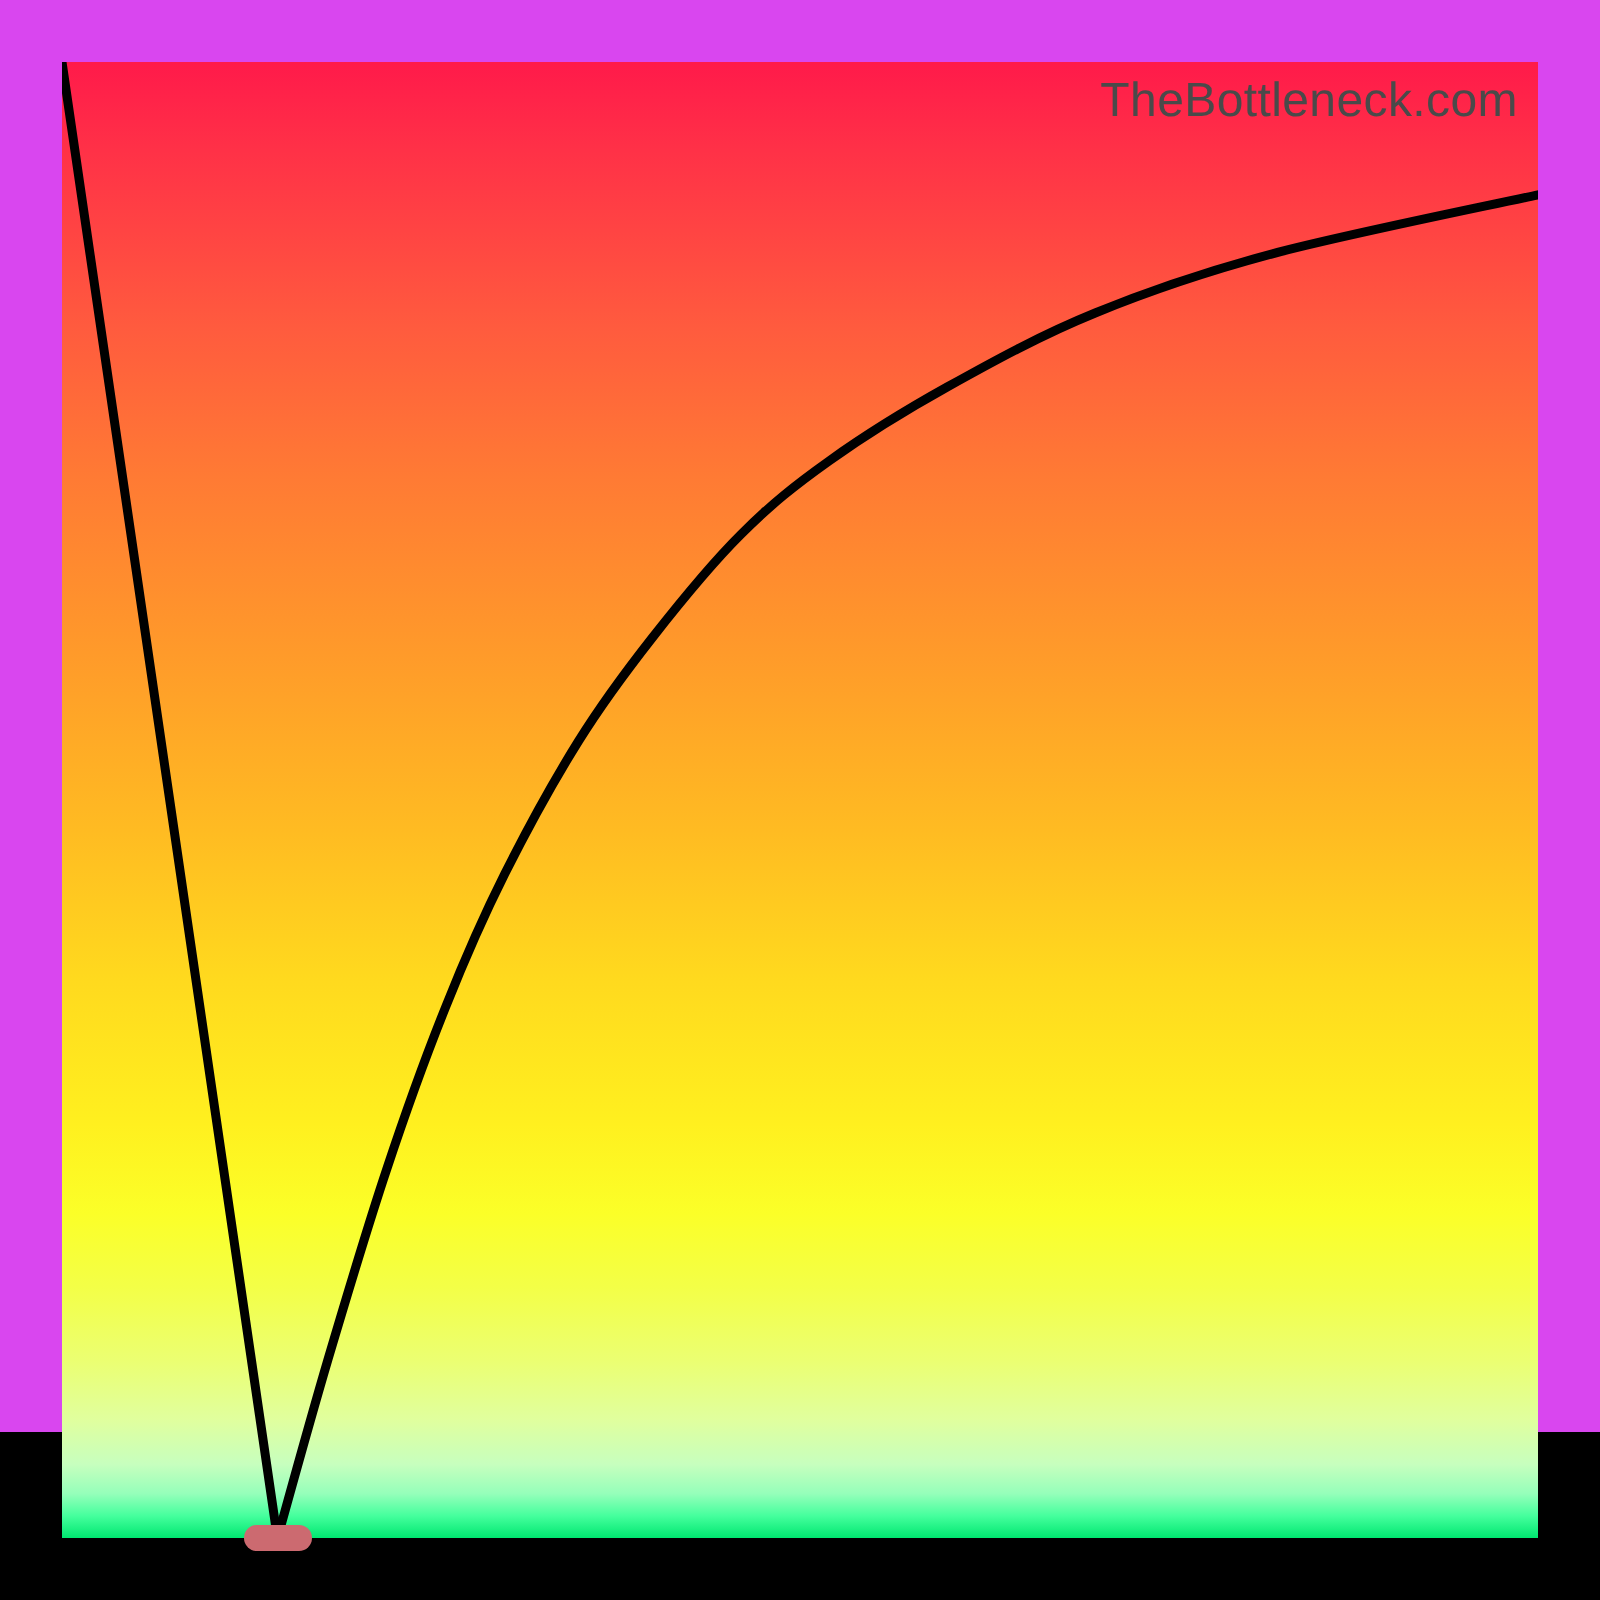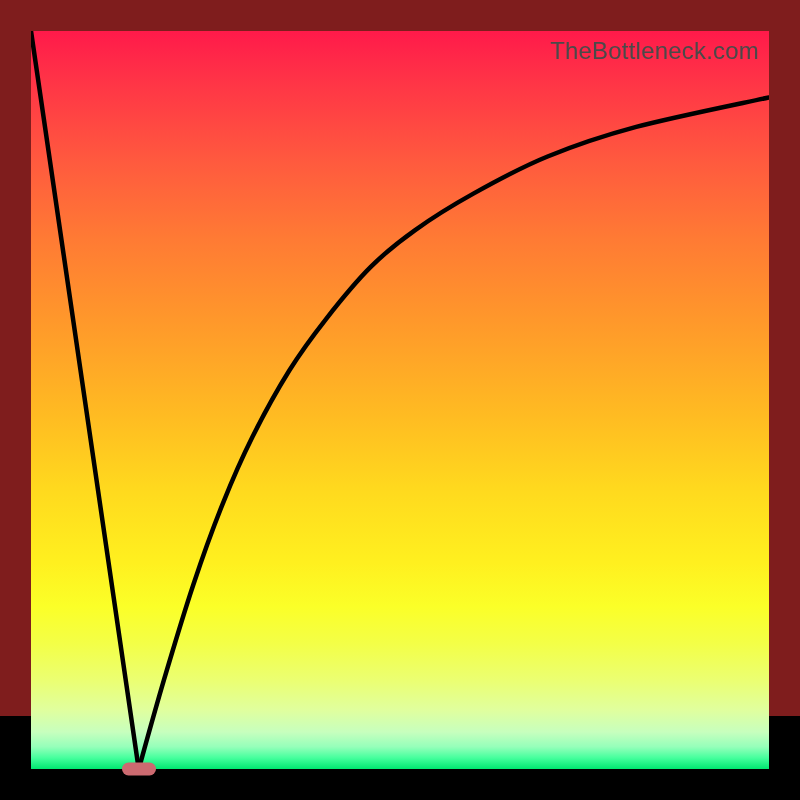--- a/index.html
+++ b/index.html
@@ -8,21 +8,21 @@
     width: 800px;
     height: 800px;
     overflow: hidden;
     background: #000;
     font-family: Arial, Helvetica, sans-serif;
   }
   .frame {
     position: relative;
     width: 800px;
     height: 716px;
-    background: #7f1d1d;
+    background: #d946ef;
   }
   .plot {
     position: absolute;
     left: 31px;
     top: 31px;
     width: 738px;
     height: 738px;
     background: linear-gradient(to bottom,
       #ff1a4a 0%,
       #ff3147 6%,

